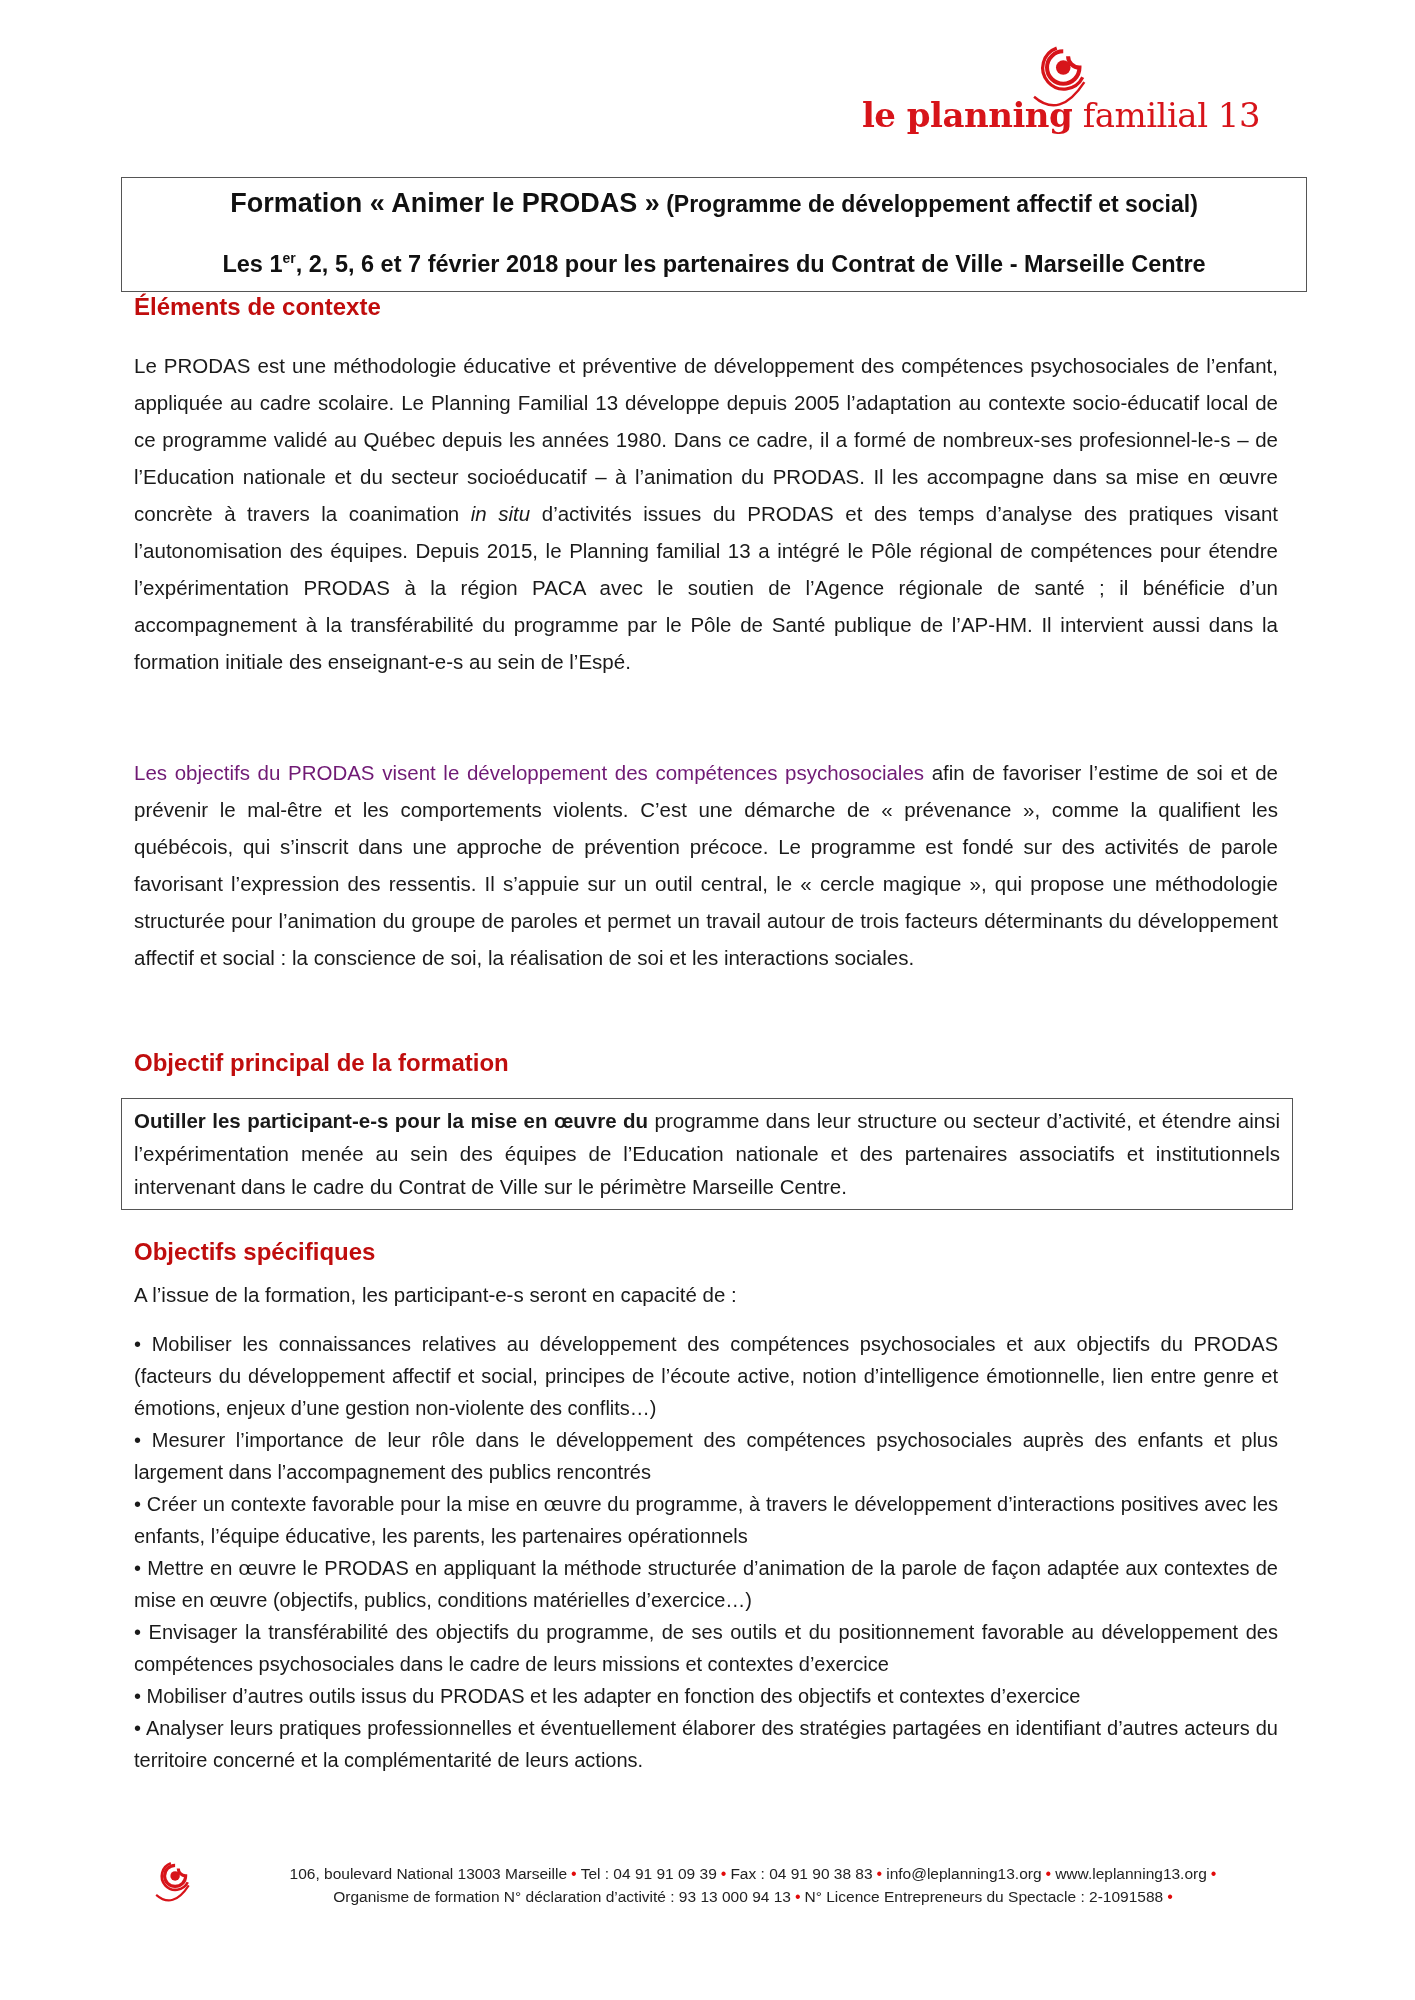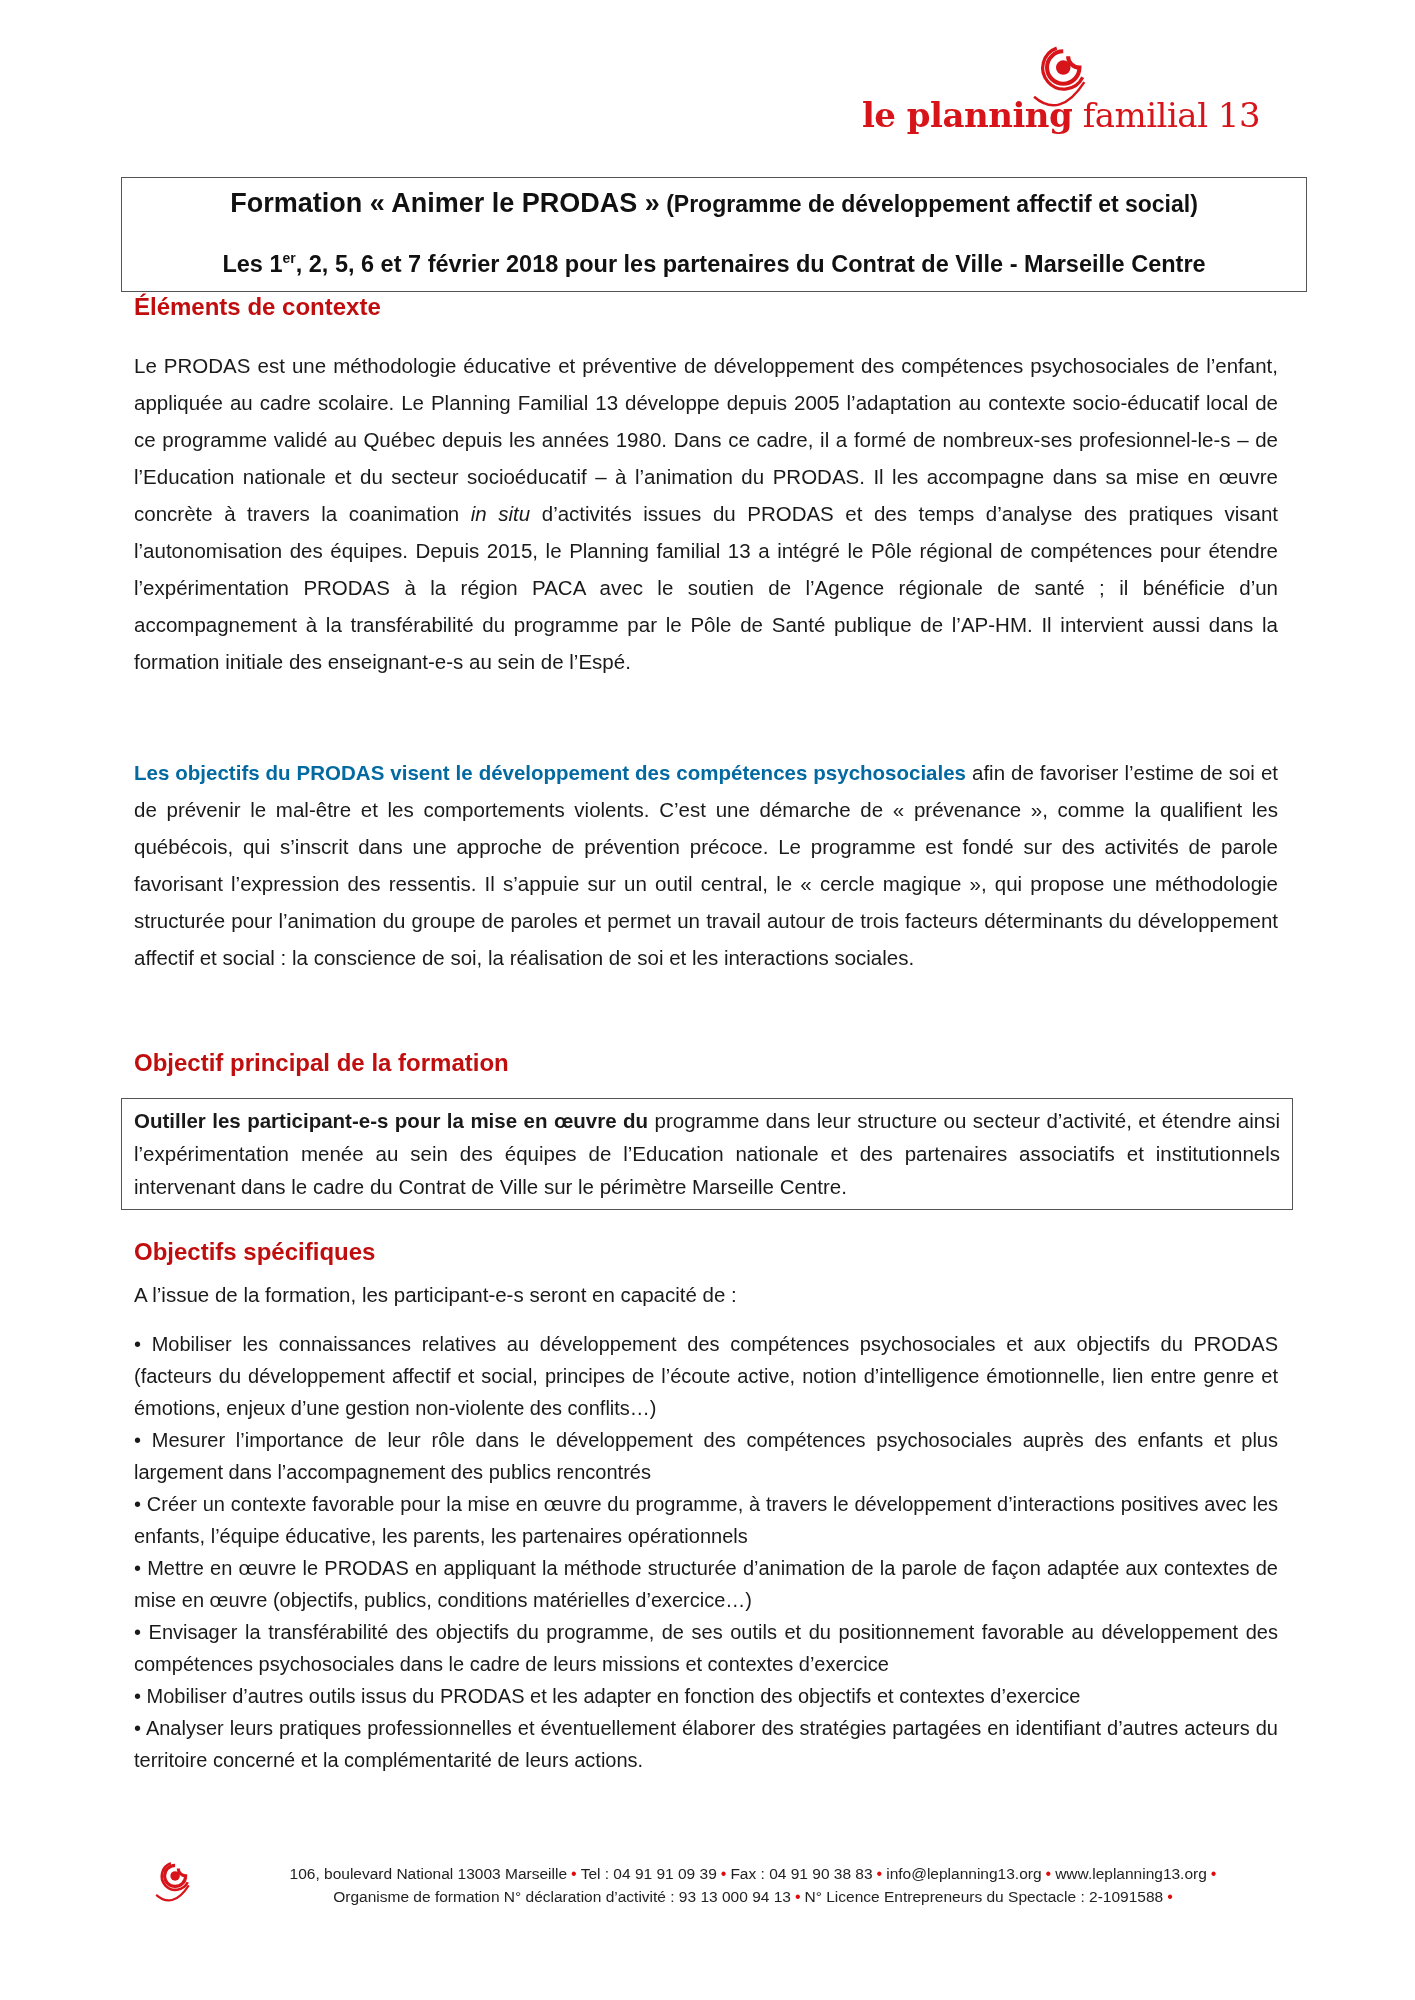--- a/index.html
+++ b/index.html
@@ -34,21 +34,21 @@
     }
     .title-line2 sup { font-size: 14px; }
     .h2 {
       position: absolute; left: 134px; font-weight: bold; font-size: 24px;
       color: #c00d0d;
     }
     .para {
       position: absolute; left: 134px; width: 1144px;
       font-size: 20.5px; line-height: 37px; text-align: justify; color: #1a1a1a;
     }
-    .para .red { color: #0369a1; font-weight: bold; }
+    .para .red { color: #701a75; font-weight: normal; }
     .para em { font-style: italic; }
     .obj-box {
       position: absolute; left: 121px; top: 1098px; width: 1172px; height: 112px;
       border: 1.5px solid #555; box-sizing: border-box;
       padding: 5px 12px 12px 12px;
       font-size: 20.5px; line-height: 33px; text-align: justify;
     }
     .obj-box b { font-weight: bold; }
     .list {
       position: absolute; left: 134px; top: 1328px; width: 1144px;

